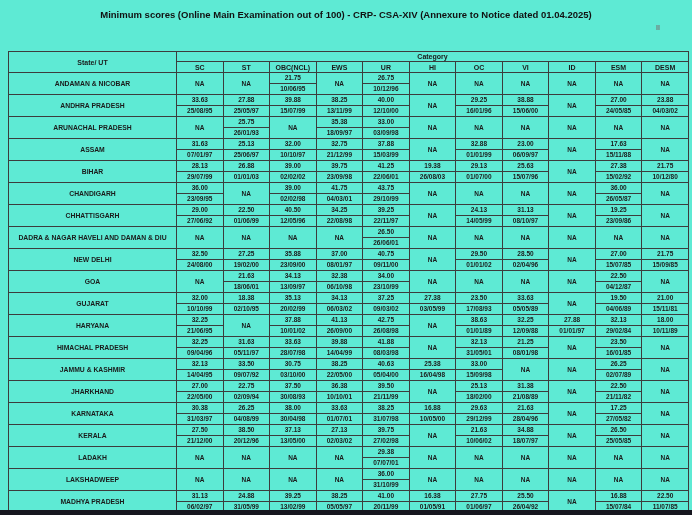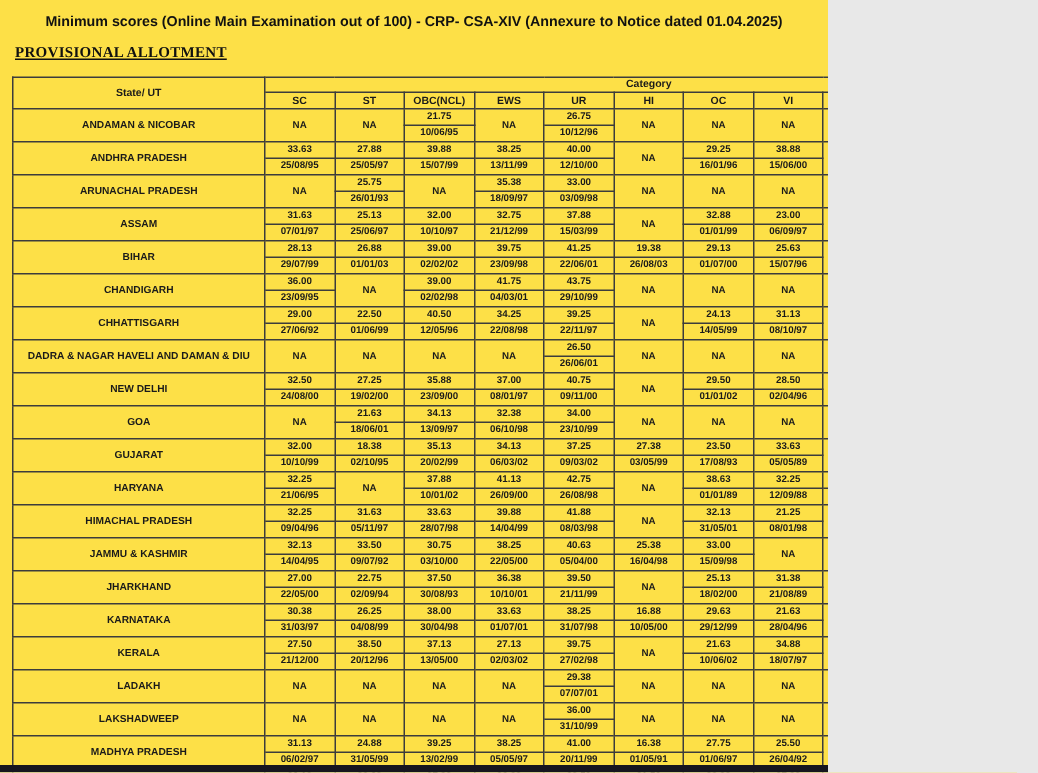--- a/index.html
+++ b/index.html
@@ -1,16 +1,16 @@
 <!DOCTYPE html>
 <html><head>
 <meta charset="utf-8">
 <style>
   html,body{margin:0;padding:0;background:#e8e8e8;}
-  .page{position:relative;width:552px;height:515px;background:#fde047;overflow:hidden;
+  .page{position:relative;width:692px;height:515px;background:#5eead4;overflow:hidden;
         font-family:"Liberation Sans",sans-serif;color:#1a1a1a;}
   .doc-title{position:absolute;top:9px;left:0;right:0;text-align:center;
              font-size:9.5px;font-weight:bold;color:#111;}
   .corner-mark{position:absolute;top:24px;left:656px;font-size:7px;font-weight:bold;color:#777;}
   .section-heading{position:absolute;top:30px;left:10px;font-size:10px;font-weight:bold;
                    text-decoration:underline;font-family:"Liberation Serif",serif;color:#111;
                    letter-spacing:.2px;}
   table.scores{position:absolute;top:51px;left:8px;width:681px;border-collapse:collapse;
                table-layout:fixed;}
   table.scores th,table.scores td{border:1px solid #3c3c3c;padding:0;margin:0;
@@ -23,21 +23,20 @@
   td.val,td.date{height:10px;font-size:6.5px;line-height:10px;}
   td.na{font-size:6.5px;}
   .bottom-bar{position:absolute;left:0;bottom:0;width:692px;height:5px;background:#16161f;}
 </style>
 </head>
 <body>
 
 <div class="page">
   <div class="doc-title">Minimum scores (Online Main Examination out of 100) - CRP- CSA-XIV (Annexure to Notice dated 01.04.2025)</div>
   <div class="corner-mark">II</div>
-  <div class="section-heading">PROVISIONAL ALLOTMENT</div>
   <table class="scores">
     <colgroup>
         <col style="width: 168px;">
         <col>
         <col>
         <col>
         <col>
         <col>
         <col>
         <col>

